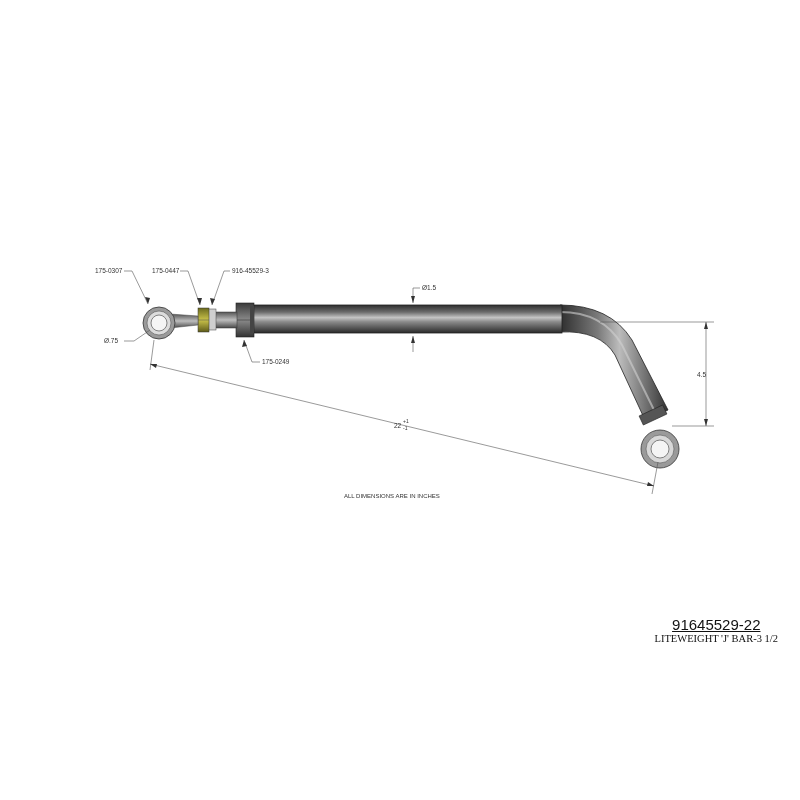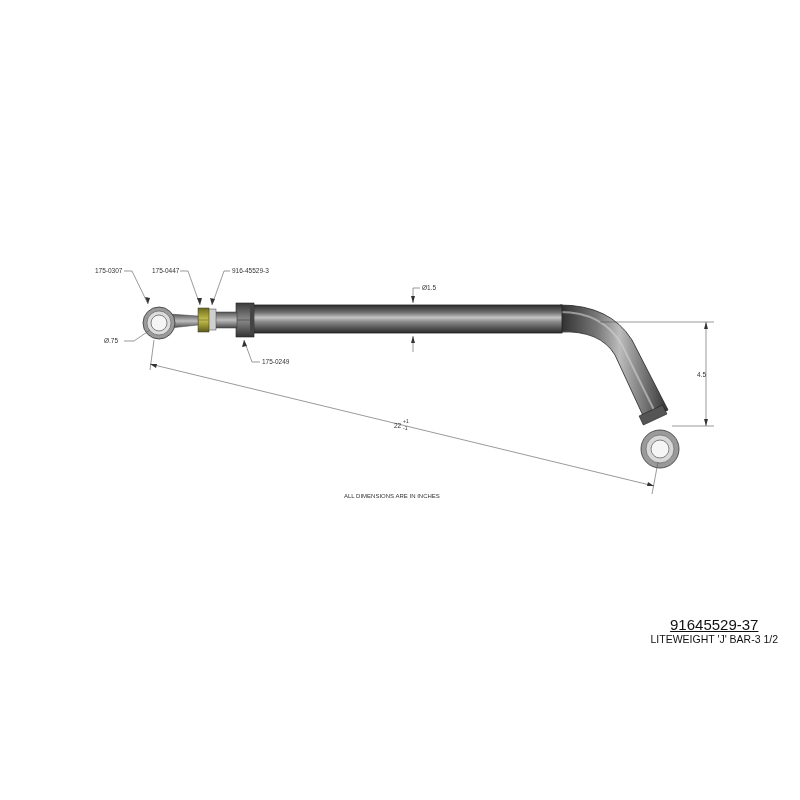--- a/index.html
+++ b/index.html
@@ -2,21 +2,21 @@
 <html><head>
 <meta charset="utf-8">
 <style>
   html, body { margin: 0; padding: 0; background: #ffffff; }
   body { width: 800px; height: 800px; position: relative; overflow: hidden; font-family: "Liberation Sans", sans-serif; }
   svg { position: absolute; left: 0; top: 0; }
   .lbl { font-family: "Liberation Sans", sans-serif; font-size: 6.5px; fill: #333333; }
   .note { font-family: "Liberation Sans", sans-serif; font-size: 6px; fill: #333333; }
   .title-block { position: absolute; right: 22px; top: 617px; text-align: center; color: #111111; }
   .part-no { font-family: "Liberation Sans", sans-serif; font-size: 15px; text-decoration: underline; display: block; line-height: 16px; }
-  .part-desc { font-family: Liberation Sans, sans-serif; font-size: 10.5px; display: block; line-height: 12px; }
+  .part-desc { font-family: Liberation Serif, serif; font-size: 10.5px; display: block; line-height: 12px; }
 </style>
 </head>
 <body>
 
 <svg width="800" height="800" viewBox="0 0 800 800">
   <defs>
     <linearGradient id="tubeGrad" x1="0" y1="0" x2="0" y2="1">
       <stop offset="0" stop-color="#2e2e2e"></stop>
       <stop offset="0.25" stop-color="#6a6a6a"></stop>
       <stop offset="0.45" stop-color="#c4c4c4"></stop>
@@ -121,15 +121,15 @@
   <text class="lbl" x="104" y="343">Ø.75</text>
   <text class="lbl" x="422" y="290">Ø1.5</text>
   <text class="lbl" x="697" y="377">4.5</text>
   <text class="lbl" x="394" y="428">22</text>
   <text class="lbl" x="403" y="423" style="font-size:5px">+1</text>
   <text class="lbl" x="403" y="430" style="font-size:5px">-1</text>
   <text class="note" x="344" y="498">ALL DIMENSIONS ARE IN INCHES</text>
 </svg>
 
 <div class="title-block">
-  <span class="part-no">91645529-37</span>
+  <span class="part-no">91645529-22</span>
   <span class="part-desc">LITEWEIGHT 'J' BAR-3 1/2</span>
 </div>
 
 </body></html>

